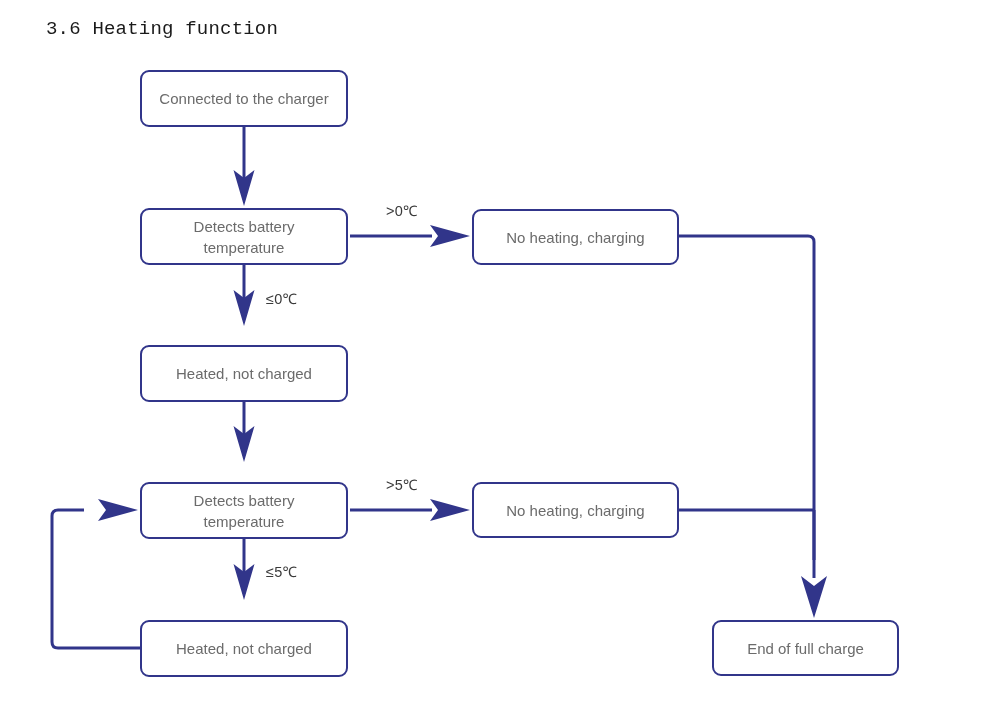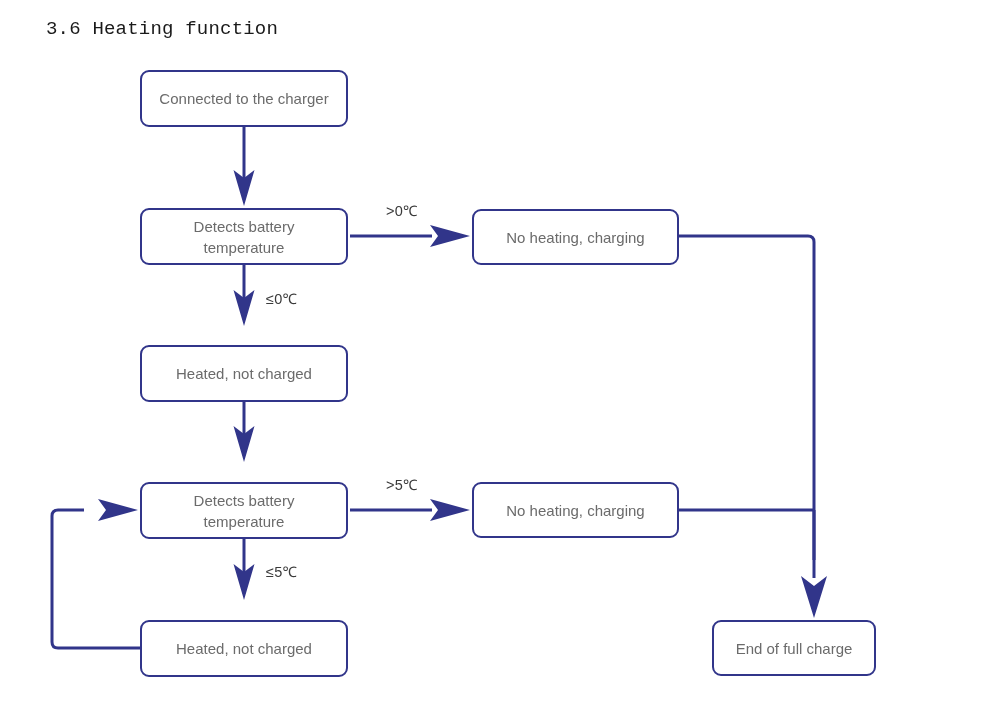--- a/index.html
+++ b/index.html
@@ -143,21 +143,21 @@
   </div>
 
   <div class="node" style="left:472px; top:482px; width:207px; height:56px;">
     <span>No heating, charging</span>
   </div>
 
   <div class="node" style="left:140px; top:620px; width:208px; height:57px;">
     <span>Heated, not charged</span>
   </div>
 
-  <div class="node" style="left:712px; top:620px; width:164px; height:56px;">
+  <div class="node" style="left:712px; top:620px; width:187px; height:56px;">
     <span>End of full charge</span>
   </div>
 
   <div class="edge-label" style="left:386px; top:200px;">&gt;0℃</div>
   <div class="edge-label" style="left:266px; top:288px;">≤0℃</div>
   <div class="edge-label" style="left:386px; top:474px;">&gt;5℃</div>
   <div class="edge-label" style="left:266px; top:561px;">≤5℃</div>
 
 </div>
 

